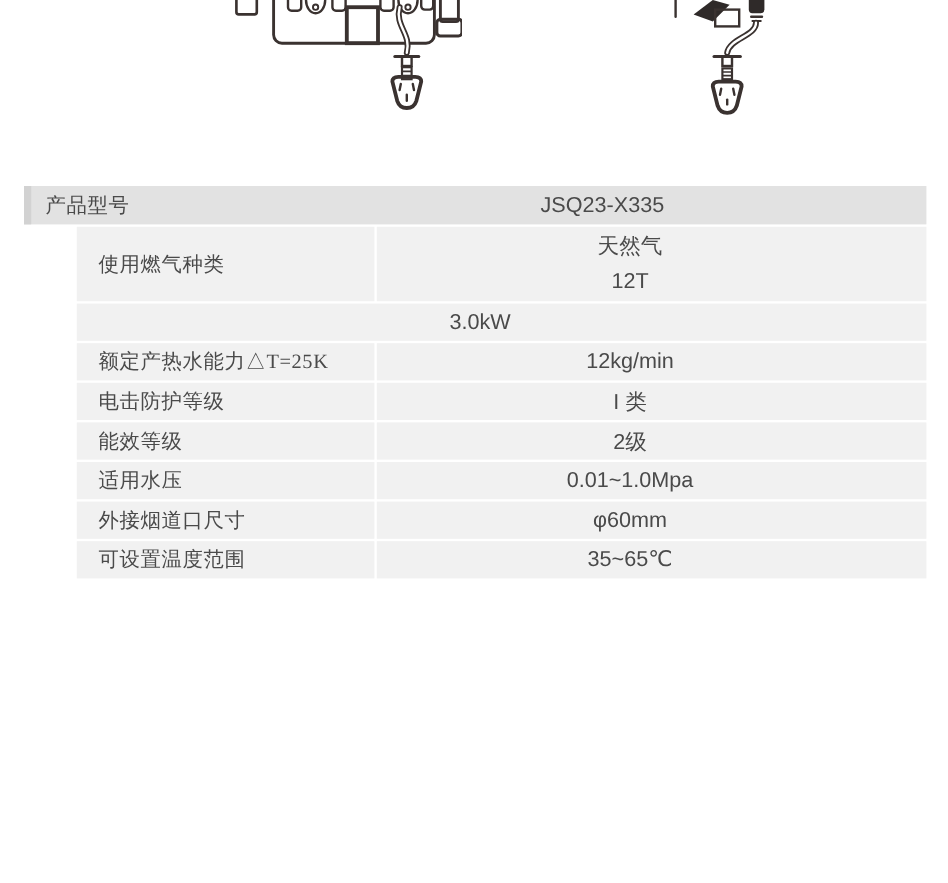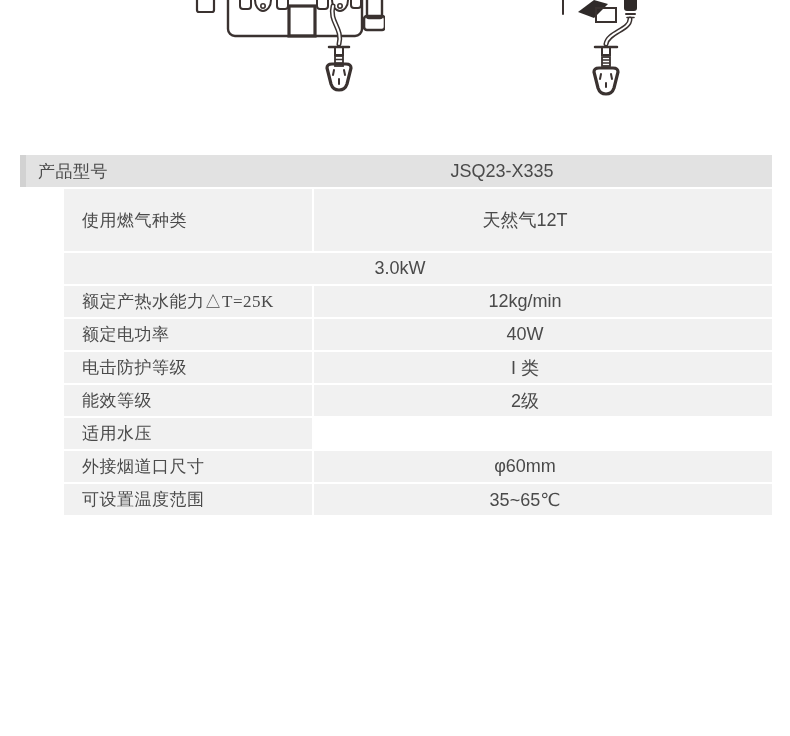--- a/index.html
+++ b/index.html
@@ -39,21 +39,21 @@
   }
   .value-cell{
     flex:1;box-sizing:border-box;padding-right:36px;
     font-size:18px;
     display:flex;align-items:center;justify-content:center;height:100%;
   }
   .row{display:flex;height:31px;margin-bottom:2px;padding-left:44px;}
   .row .label-cell{background:var(--row-bg);margin-right:2px;}
   .row .value-cell{background:var(--row-bg);}
   .row-tall{height:62px;}
-  .row-tall .value-cell{flex-direction:row;justify-content:center;}
+  .row-tall .value-cell{flex-direction:column;justify-content:center;}
   .value-line{line-height:29px;}
 </style>
 </head>
 <body>
 
 <div class="diagram" id="diagram-left">
   <svg width="192" height="92" viewBox="0 0 192 92">
     <g fill="none" stroke="#3a3230" stroke-width="2.2" stroke-linecap="round">
       <rect x="4" y="-8" width="17" height="20" rx="2"></rect>
       <rect x="35" y="-22" width="134" height="58" rx="7" stroke-width="2.4"></rect>
@@ -132,33 +132,30 @@
         </div>
       </div>
       <div class="row">
         <div class="value-cell">3.0kW</div>
       </div>
       <div class="row">
         <div class="label-cell">额定产热水能力△T=25K</div>
         <div class="value-cell">12kg/min</div>
       </div>
       <div class="row">
-        <div class="label-cell">额定电功率</div>
-        <div class="value-cell">40W</div>
-      </div>
-      <div class="row">
         <div class="label-cell">电击防护等级</div>
         <div class="value-cell">I 类</div>
       </div>
       <div class="row">
         <div class="label-cell">能效等级</div>
         <div class="value-cell">2级</div>
       </div>
       <div class="row">
         <div class="label-cell">适用水压</div>
+        <div class="value-cell">0.01~1.0Mpa</div>
       </div>
       <div class="row">
         <div class="label-cell">外接烟道口尺寸</div>
         <div class="value-cell">φ60mm</div>
       </div>
       <div class="row">
         <div class="label-cell">可设置温度范围</div>
         <div class="value-cell">35~65℃</div>
       </div>
     </div>

